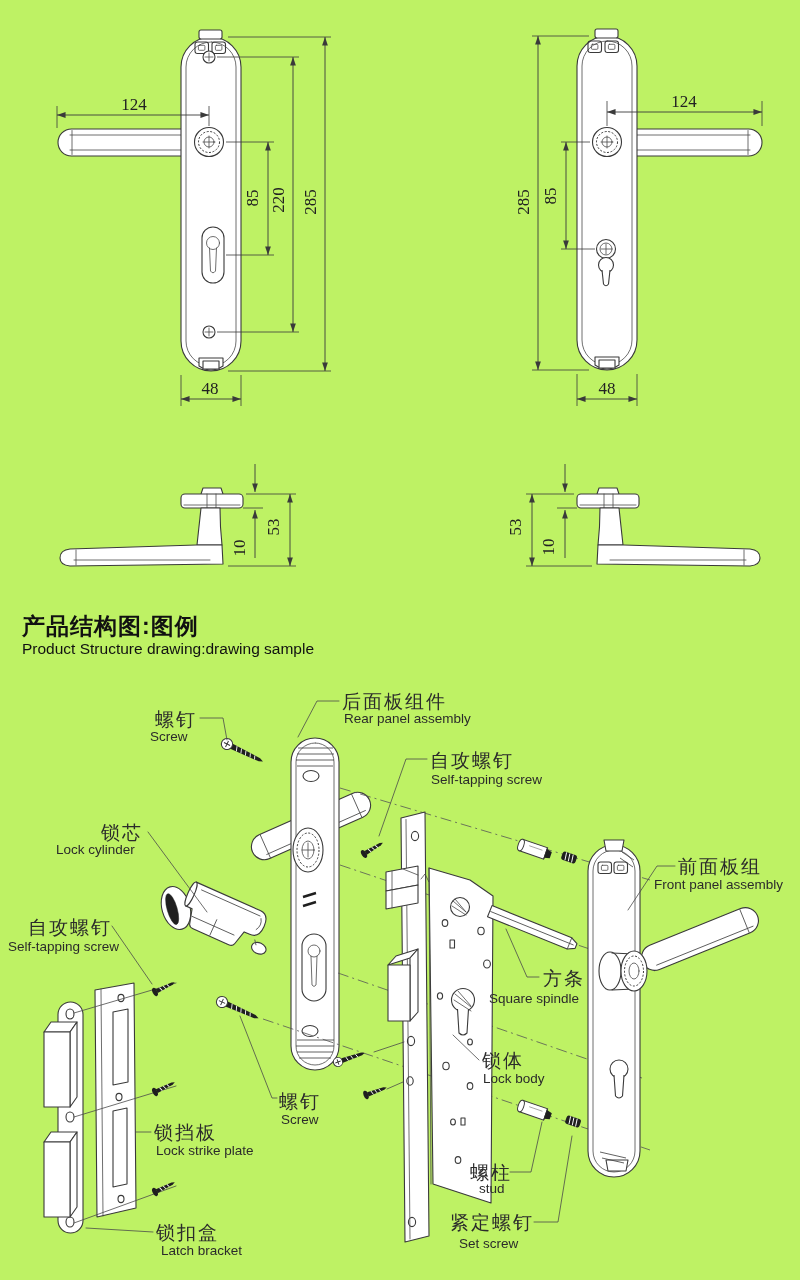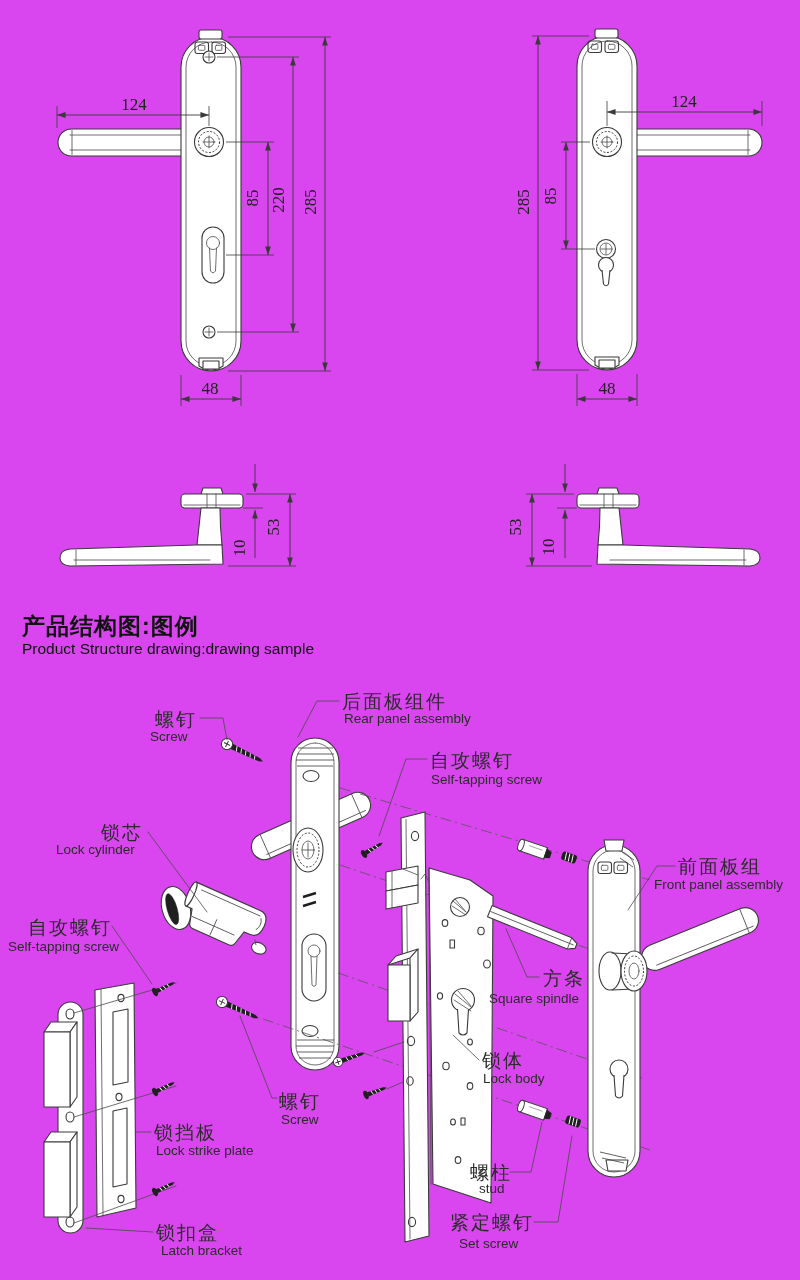--- a/index.html
+++ b/index.html
@@ -1,16 +1,16 @@
 <!DOCTYPE html>
 <html><head>
 <meta charset="utf-8">
 <style>
   html,body{margin:0;padding:0;background:#fff;}
-  .stage{position:relative;width:800px;height:1280px;background:#d946ef;overflow:hidden;
+  .stage{position:relative;width:800px;height:1280px;background:#bef264;overflow:hidden;
          font-family:"Liberation Sans", sans-serif;}
   svg text{user-select:none;}
   .ln{fill:none;stroke:#3a3a3a;stroke-width:1.1;stroke-linecap:round;stroke-linejoin:round;}
   .lt{fill:none;stroke:#4a4a4a;stroke-width:0.8;stroke-linecap:round;}
   .fw{fill:#ffffff;stroke:#3a3a3a;stroke-width:1.1;stroke-linejoin:round;}
   .dk{fill:#1f1f1f;stroke:#1f1f1f;stroke-width:0.5;}
   .wt{stroke:#ffffff;stroke-width:0.9;fill:none;}
   .dim{fill:none;stroke:#3a3a3a;stroke-width:0.9;}
   .ext{fill:none;stroke:#3a3a3a;stroke-width:0.8;}
   .dash{fill:none;stroke:#555;stroke-width:0.8;stroke-dasharray:11 4 2 4;}

